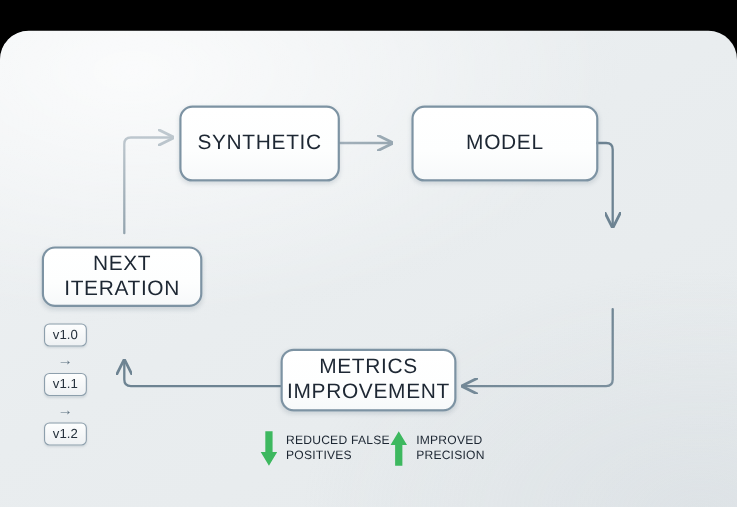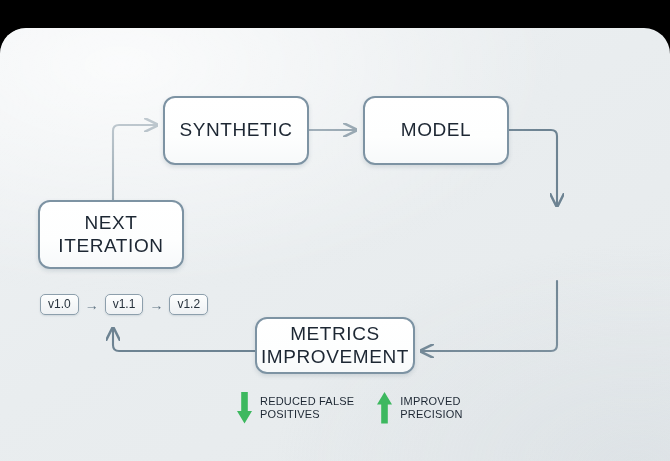--- a/index.html
+++ b/index.html
@@ -61,34 +61,35 @@
     text-align: center;
     color: #1d2733;
     font-size: 19px;
     letter-spacing: 0.6px;
     line-height: 1.18;
     z-index: 3;
   }
   .node span { display: block; }
 
   #node-synthetic { left: 163px; top: 68px;  width: 146px; height: 69px; }
-  #node-training  { left: 363px; top: 68px;  width: 146px; height: 69px; }
-  #node-next      { left: 38px;  top: 172px; width: 146px; height: 69px; }
+  #node-training  { left: 374px; top: 68px;  width: 170px; height: 69px; }
+  #node-next      { left: 38px;  top: 196px; width: 146px; height: 55px; }
   #node-eval      { left: 484px; top: 184px; width: 146px; height: 69px; }
   #node-metrics   { left: 255px; top: 289px; width: 160px; height: 57px; align-items: center; }
 
   
   #versions {
     position: absolute;
     left: 40px;
     top: 266px;
     display: flex;
     align-items: center;
     gap: 5px;
     z-index: 4;
+    flex-direction: column;
   }
   .chip {
     box-sizing: border-box;
     border: 1px solid #8d9fac;
     border-radius: 5px;
     background: linear-gradient(180deg, #fdfefe 0%, #eef1f3 100%);
     color: #27323d;
     font-size: 12px;
     padding: 3px 7px 4px 7px;
     line-height: 1;
@@ -101,21 +102,20 @@
     padding: 0 1px;
   }
 
   
   #legend {
     position: absolute;
     left: 236px;
     top: 363px;
     display: flex;
     align-items: flex-end;
-    gap: 22px;
     z-index: 4;
   }
   .legend-item {
     display: flex;
     align-items: center;
     gap: 7px;
   }
   .legend-text {
     color: #1d2733;
     font-size: 11px;

